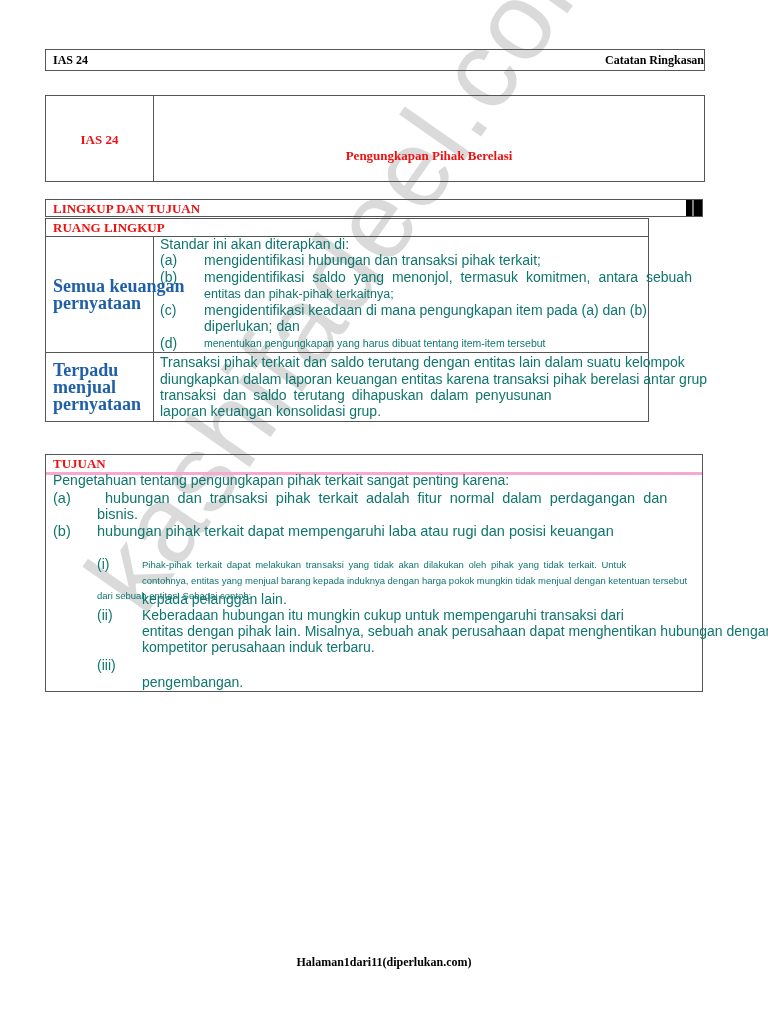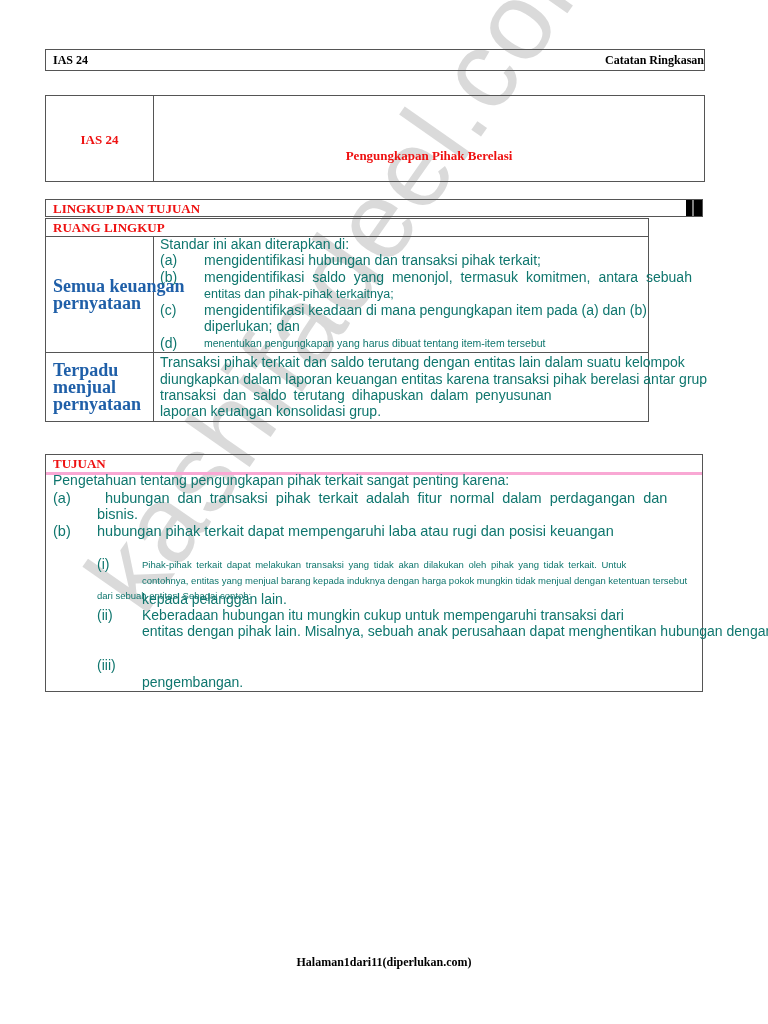--- a/index.html
+++ b/index.html
@@ -127,18 +127,19 @@
   <div class="line sans tiny" style="left:51px; top:85px;margin-top:48px;">dari sebuah entitas. Sebagai contoh:</div>
 
   <div class="line sans" style="left:51px; top:102px;">(i)</div>
   <div class="line sans tiny" style="left:96px; top:102px; word-spacing:2px;">Pihak-pihak terkait dapat melakukan transaksi yang tidak akan dilakukan oleh pihak yang tidak terkait. Untuk</div>
   <div class="line sans tiny" style="left:96px; top:118px;">contohnya, entitas yang menjual barang kepada induknya dengan harga pokok mungkin tidak menjual dengan ketentuan tersebut</div>
   <div class="line sans" style="left:96px; top:137px;">kepada pelanggan lain.</div>
 
   <div class="line sans" style="left:51px; top:153px;">(ii)</div>
   <div class="line sans" style="left:96px; top:153px;">Keberadaan hubungan itu mungkin cukup untuk mempengaruhi transaksi dari</div>
   <div class="line sans" style="left:96px; top:169px;">entitas dengan pihak lain. Misalnya, sebuah anak perusahaan dapat menghentikan hubungan dengan</div>
+  <div class="line sans" style="left:96px; top:185px;">kompetitor perusahaan induk terbaru.</div>
 
   <div class="line sans" style="left:51px; top:203px;">(iii)</div>
   <div class="line sans" style="left:96px; top:220px;">pengembangan.</div>
 </div>
 
 <div id="footer" class="abs serif-b">Halaman1dari11(diperlukan.com)</div>
 
 </body></html>

